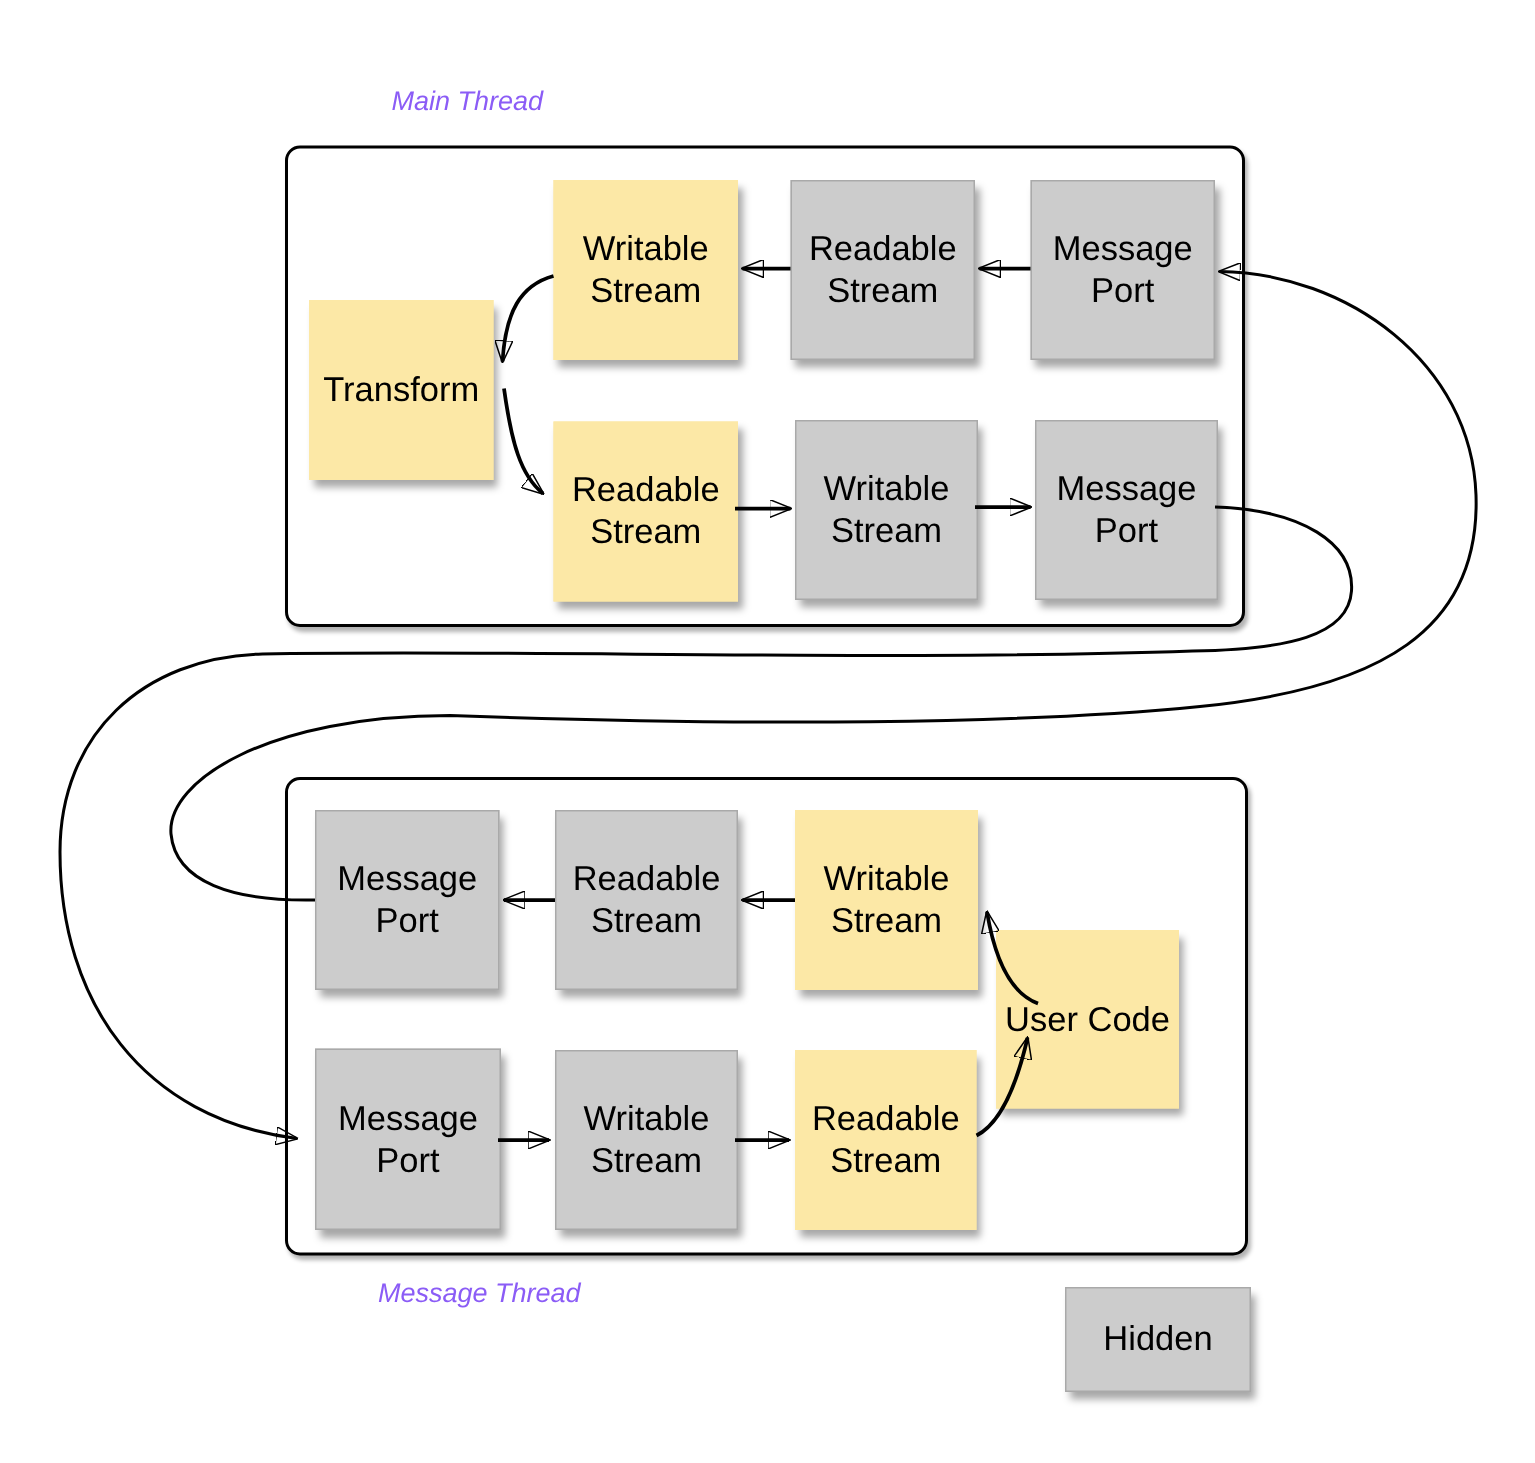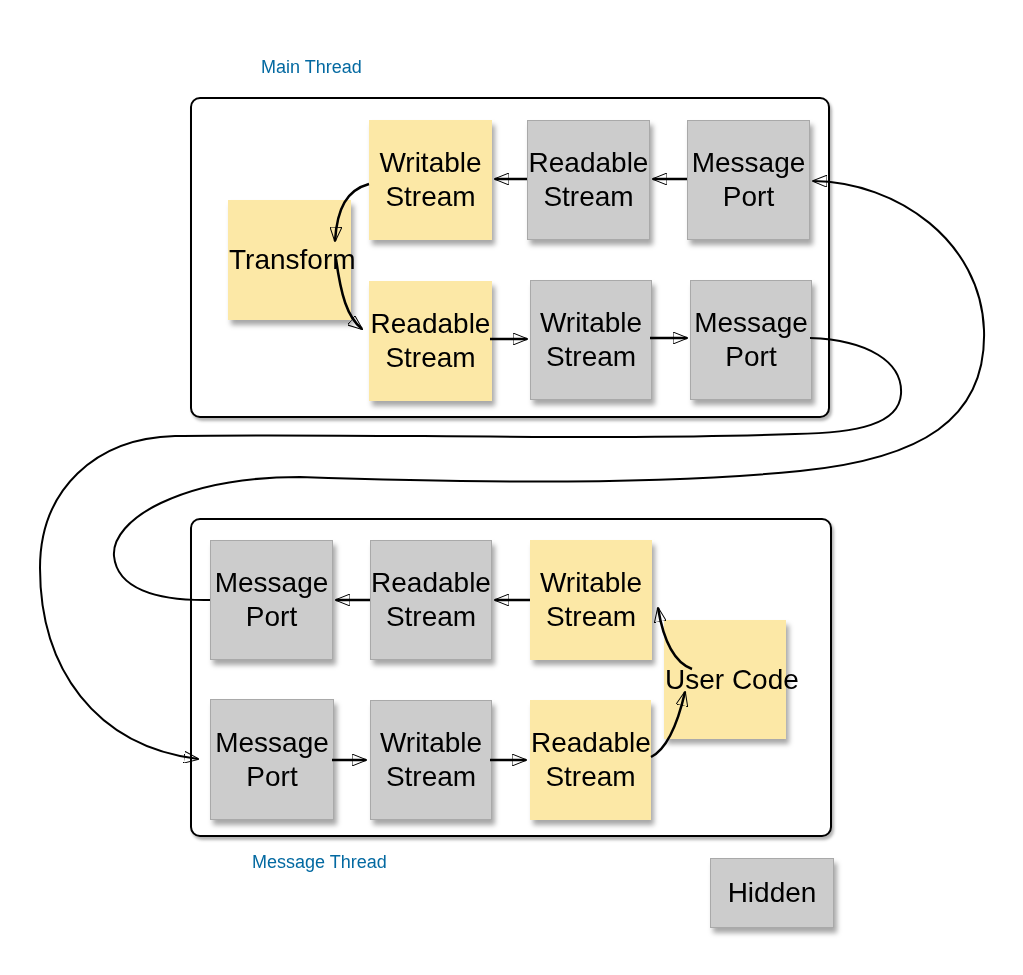--- a/index.html
+++ b/index.html
@@ -22,47 +22,48 @@
     border-radius: 10px;
     box-shadow: 2px 3px 3px rgba(0,0,0,0.30);
     z-index: 1;
   }
   .container-main   { left: 190px; top: 97px;  width: 636px; height: 317px; }
   .container-worker { left: 190px; top: 518px; width: 638px; height: 315px; }
 
   .thread-label {
     position: absolute;
     font-size: 18px;
-    color: #0369a1;
+    color: #8b5cf6;
     z-index: 2;
     white-space: nowrap;
+    font-style: italic;
   }
   .label-main   { left: 261px; top: 57px;  }
   .label-worker { left: 252px; top: 852px; }
 
   .node {
     position: absolute;
     display: flex;
     align-items: center;
     justify-content: center;
     text-align: center;
-    font-size: 28px;
+    font-size: 23px;
     line-height: 1.2;
     color: #000000;
     box-shadow: 3px 5px 5px rgba(0,0,0,0.35);
     z-index: 2;
     padding: 0;
   }
   .node.exposed { background: #FCE8A6; border: 1px solid #FCE8A6; }
   .node.hidden  { background: #CCCCCC; border: 1px solid #A9A9A9; }
   .node .lbl { display: block; width: 100%; }
   .node .nowrap { white-space: nowrap; }
 
   
-  .n-transform        { left: 228px; top: 200px; width: 121px; height: 118px; }
+  .n-transform        { left: 206px; top: 200px; width: 121px; height: 118px; }
   .n-m-writable-top   { left: 369px; top: 120px; width: 121px; height: 118px; }
   .n-m-readable-top   { left: 527px; top: 120px; width: 121px; height: 118px; }
   .n-m-port-top       { left: 687px; top: 120px; width: 121px; height: 118px; }
   .n-m-readable-bot   { left: 369px; top: 281px; width: 121px; height: 118px; }
   .n-m-writable-bot   { left: 530px; top: 280px; width: 120px; height: 118px; }
   .n-m-port-bot       { left: 690px; top: 280px; width: 120px; height: 118px; }
 
   
   .n-w-port-top       { left: 210px; top: 540px; width: 121px; height: 118px; }
   .n-w-readable-top   { left: 370px; top: 540px; width: 120px; height: 118px; }

